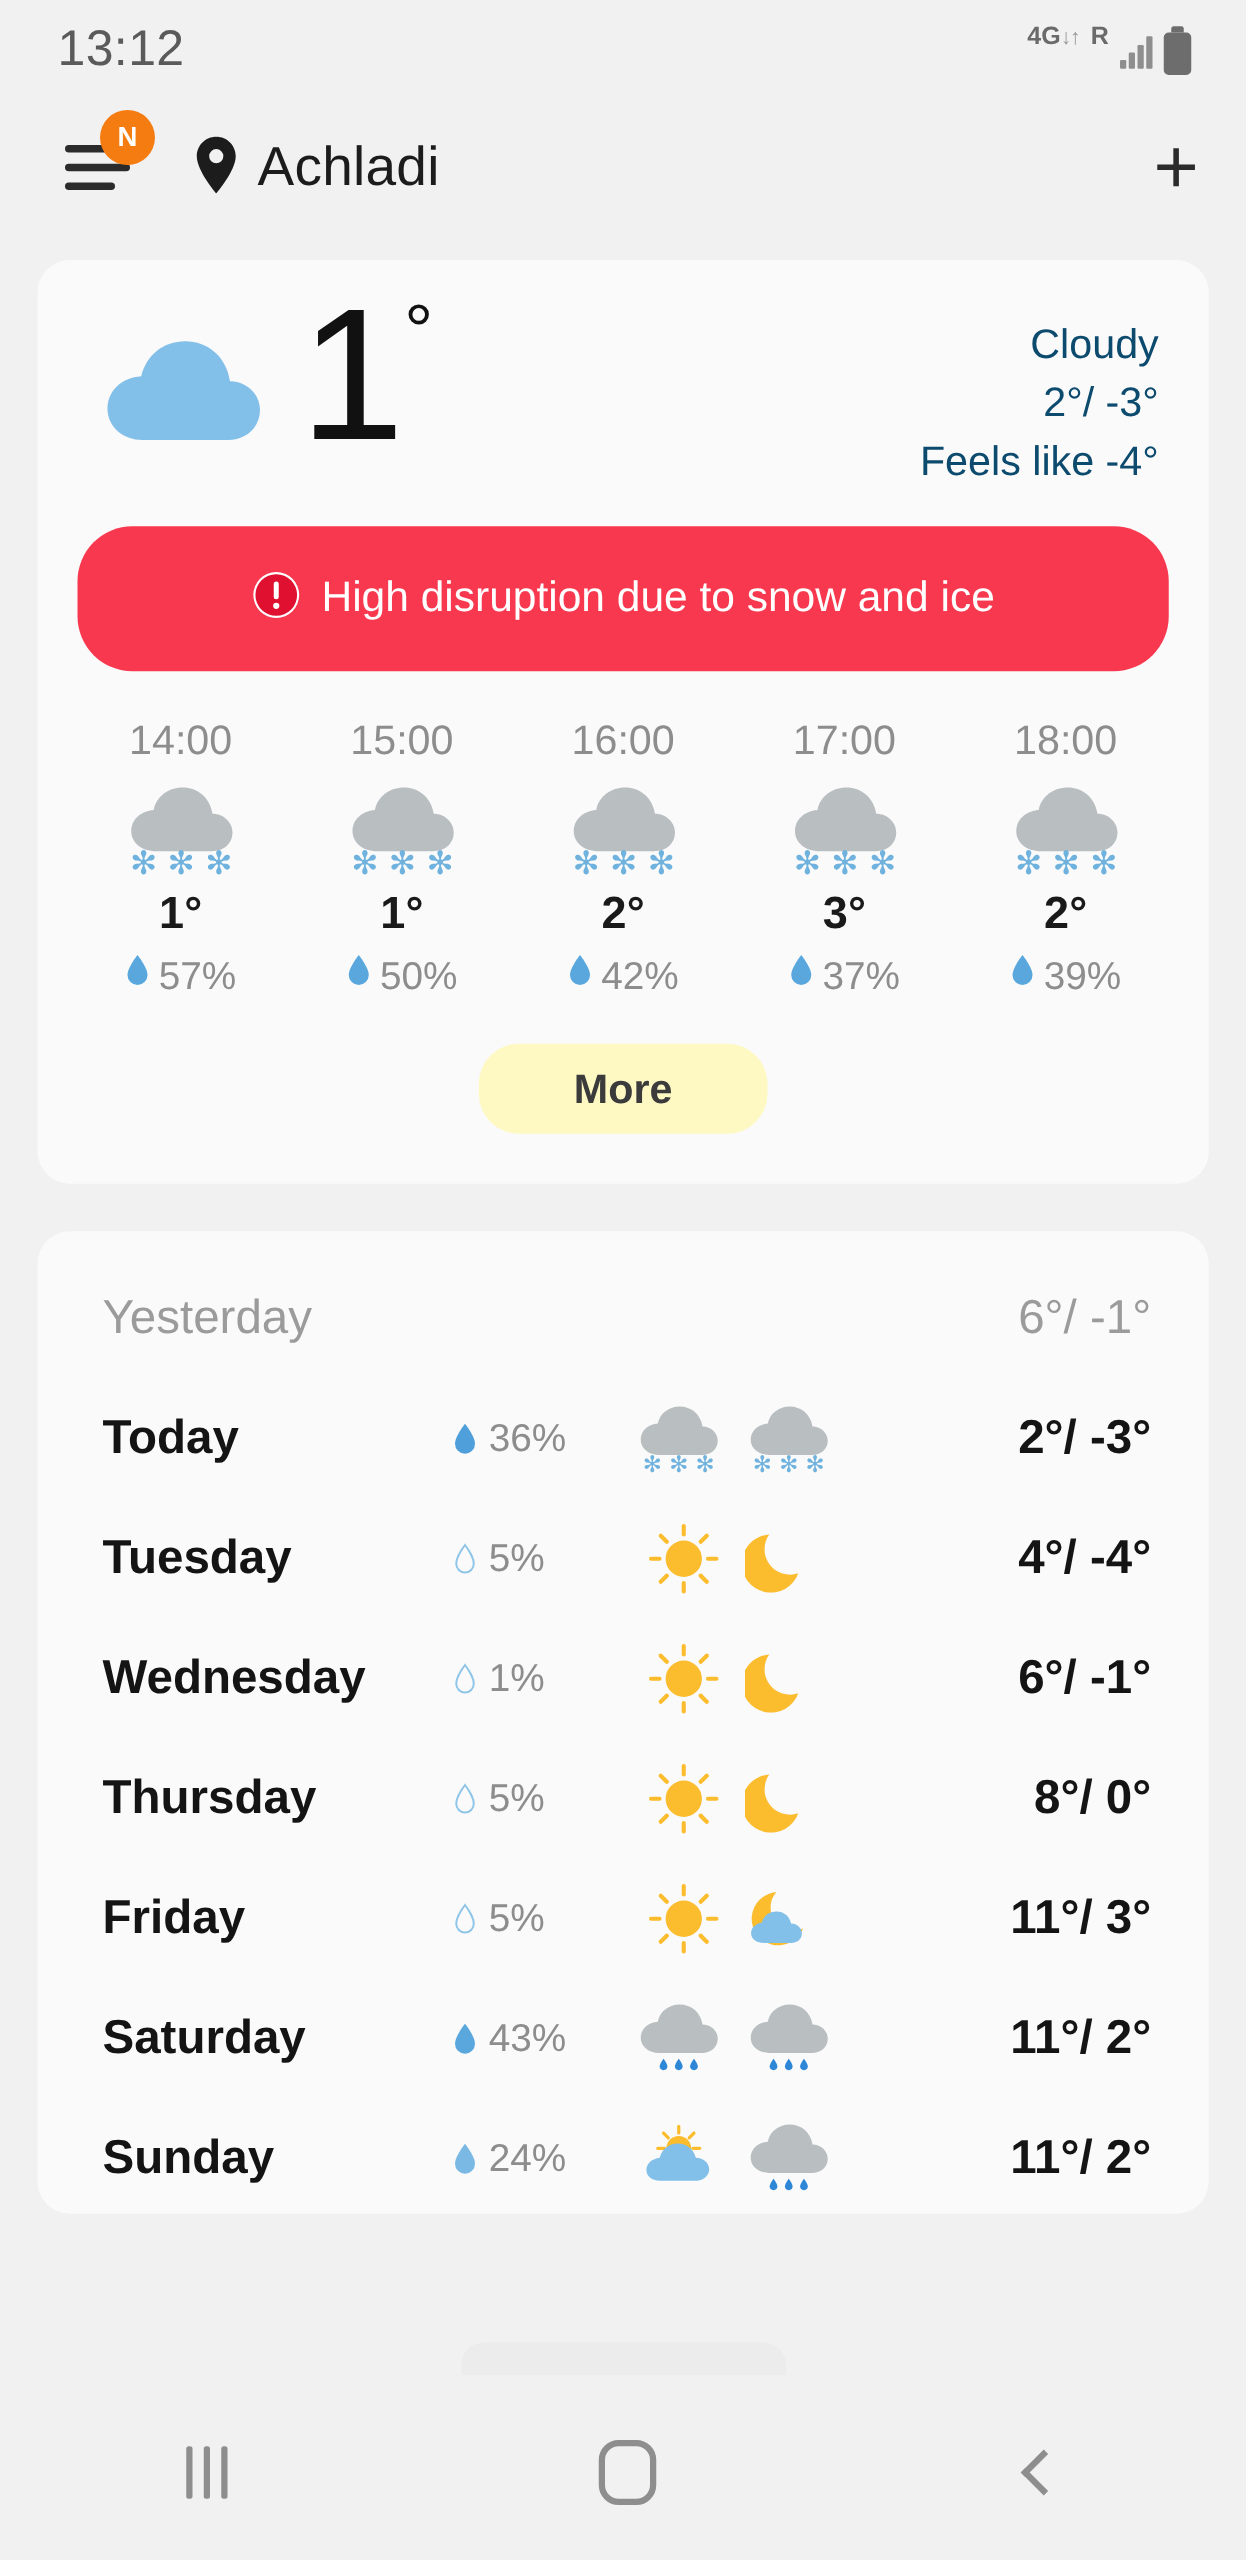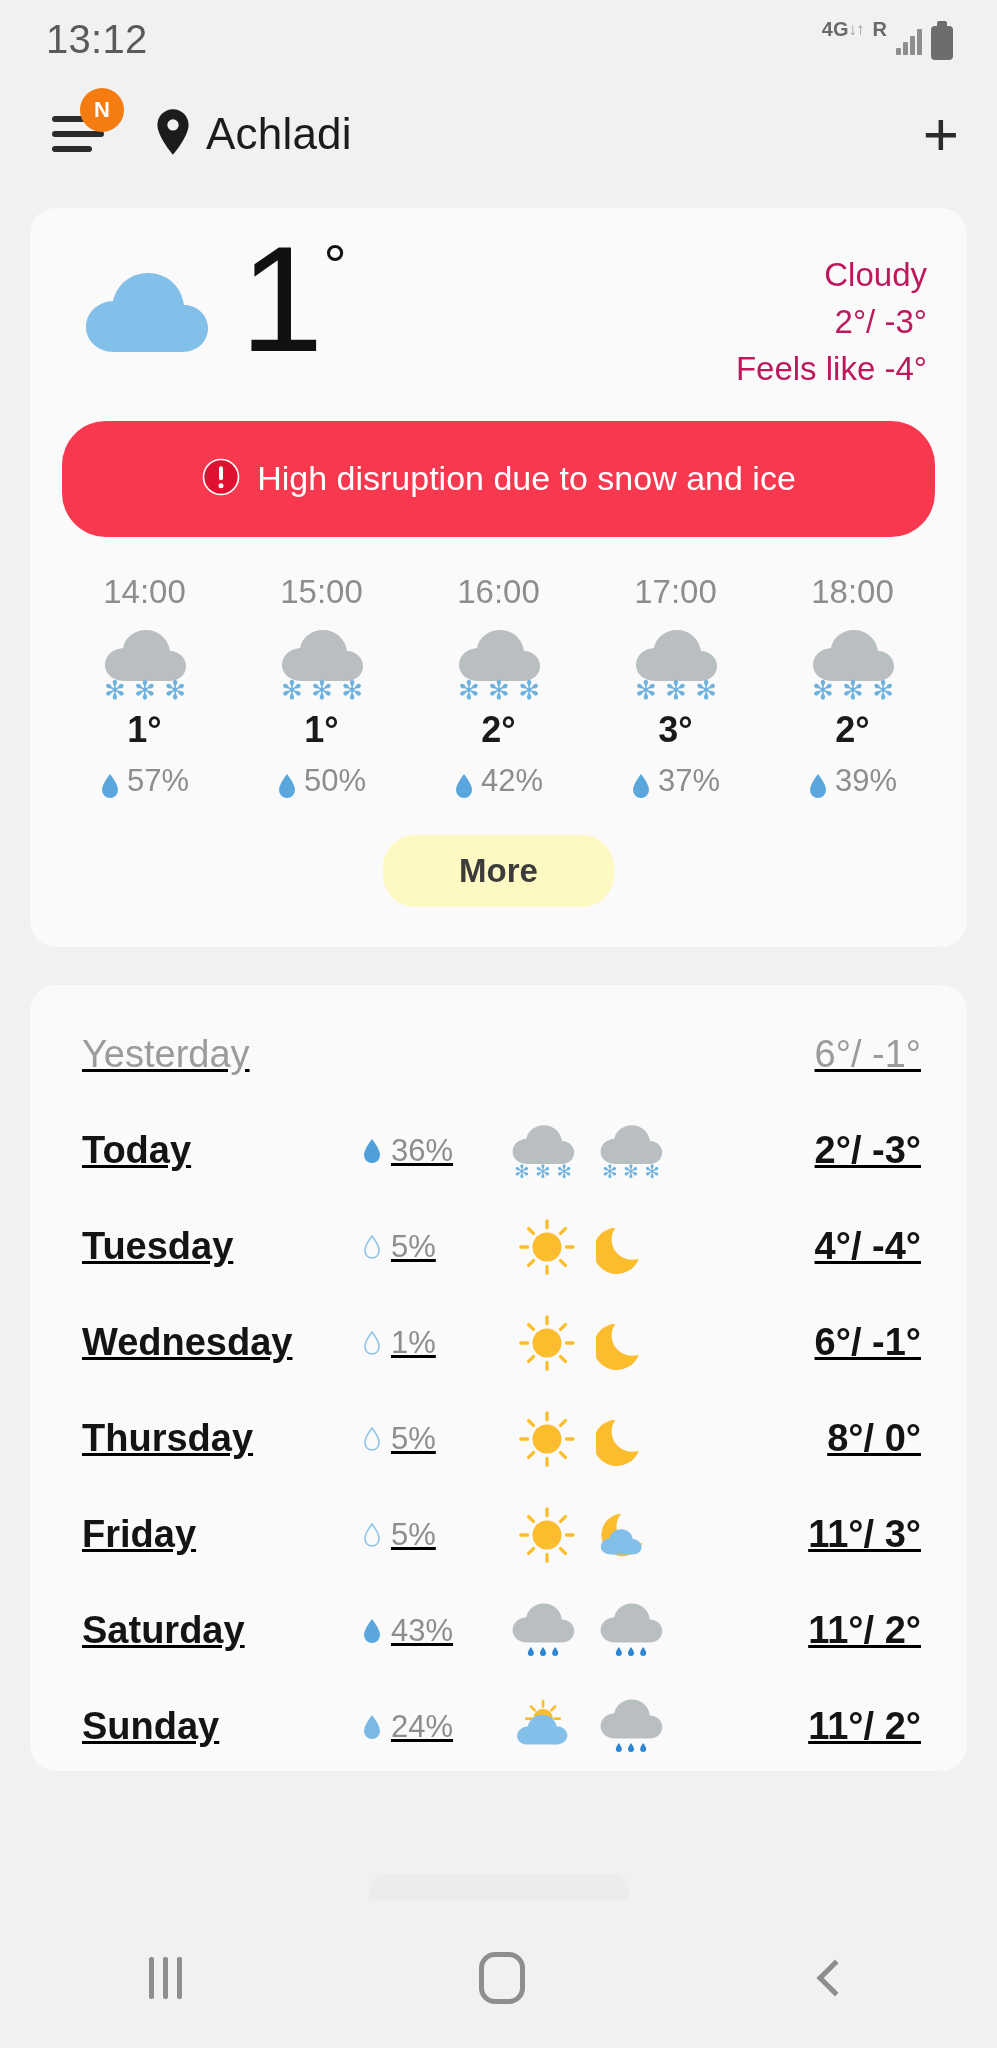--- a/index.html
+++ b/index.html
@@ -50,38 +50,38 @@
   
   .card { background:#fafafa; border-radius: 26px; margin: 0 30px; }
 
   .current { margin-top: 18px; padding: 22px 0 40px; }
   .cur-top { display:flex; align-items:flex-start; padding: 0 40px 0 46px; }
   .cur-icon { width: 150px; padding-top: 34px; }
   .cur-temp { font-size: 150px; font-weight: 300; color:#111; line-height: .92; letter-spacing:-2px;
               display:flex; align-items:flex-start; margin-left: 14px; }
   .cur-temp sup { font-size: 58px; font-weight: 300; line-height: 1; margin-top: 6px; margin-left: 2px;}
   .cur-meta { margin-left:auto; text-align:right; padding-top: 22px; }
-  .cur-meta div { font-size: 33px; color:#be185d; line-height: 1.42; }
+  .cur-meta div { font-size: 33px; color:#0c4a6e; line-height: 1.42; }
 
   .alert { margin: 28px 32px 0; background:#f8384f; border-radius: 44px; height: 116px;
            display:flex; align-items:center; justify-content:center; gap: 16px; }
   .alert-text { color:#fff; font-size: 34px; }
 
   .hours { display:flex; margin-top: 36px; padding: 0 26px; }
   .hour { flex:1; display:flex; flex-direction:column; align-items:center; }
   .hour-time { font-size: 33px; color:#8d8d8d; }
   .hour-icon { margin-top: 16px; height: 74px; display:flex; align-items:flex-start; }
   .hour-temp { font-size: 36px; font-weight:bold; color:#1a1a1a; margin-top: 8px; }
-  .hour-pop { font-size: 31px; color:#8d8d8d; margin-top: 12px; display:flex; align-items:flex-end; gap:7px; }
+  .hour-pop { font-size: 31px; color:#8d8d8d; margin-top: 12px; display:flex; align-items:flex-start; gap:7px; }
 
   .more-wrap { display:flex; justify-content:center; margin-top: 36px; }
   .more-btn { background:#fef9c3; border-radius: 32px; padding: 17px 76px;
               font-size: 33px; color:#3b3b3b; font-weight:600; border:none; }
 
-  .daily { margin-top: 38px; padding: 34px 0 8px; overflow:hidden;text-decoration:underline; }
+  .daily { margin-top: 38px; padding: 34px 0 8px; overflow:hidden; }
   .drow { display:flex; align-items:center; height: 72px; padding: 0 46px 0 52px; }
   .drow.spaced { margin-bottom: 24px; }
   .dname { font-size: 38px; color:#141414; font-weight:bold; width: 280px; }
   .dname.muted { color:#9b9b9b; font-weight:normal; }
   .dpop { font-size: 31px; color:#8d8d8d; display:flex; align-items:center; gap: 9px; width: 140px; }
   .dicons { display:flex; gap: 18px; width: 170px; justify-content:center; }
   .dtemp { margin-left:auto; font-size: 38px; font-weight:bold; color:#141414; white-space:nowrap; }
   .dtemp.muted { color:#9b9b9b; font-weight:normal; }
 
   .peek { position:absolute; left: 50%; transform:translateX(-50%); bottom: 148px;

